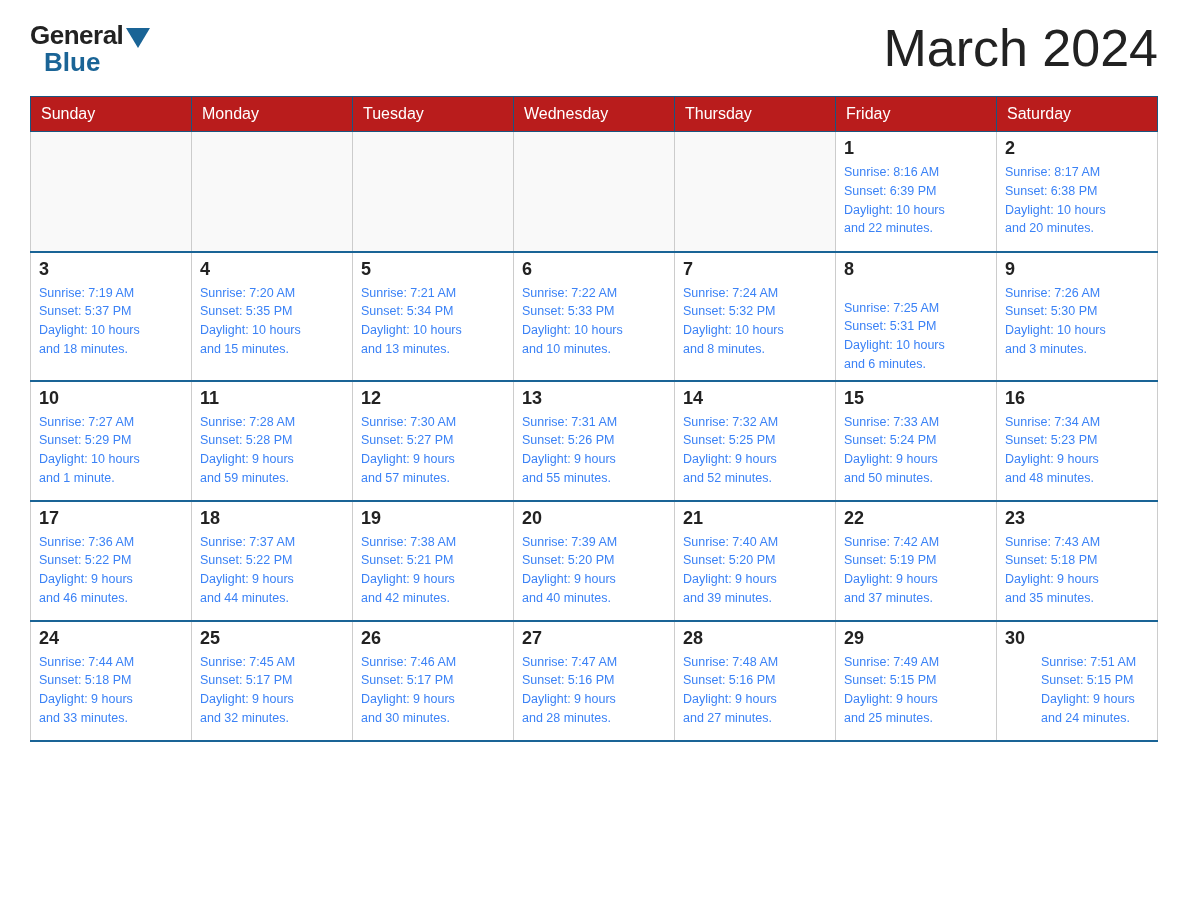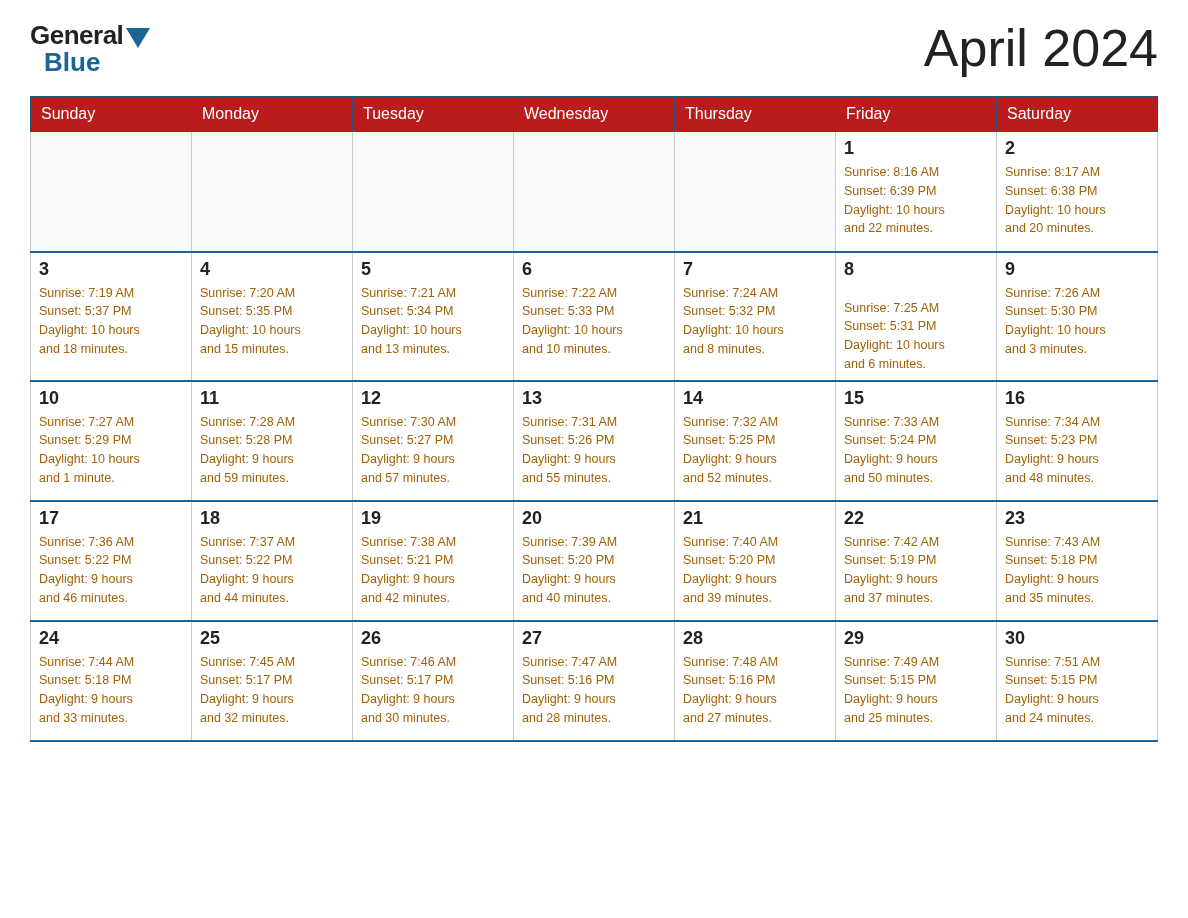--- a/index.html
+++ b/index.html
@@ -89,40 +89,40 @@
     }
     .day-number {
       font-size: 18px;
       font-weight: bold;
       color: #222;
       display: block;
       margin-bottom: 4px;
     }
     .day-info {
       font-size: 12.5px;
-      color: #a16207;
+      color: #3b82f6;
       line-height: 1.5;
     }
     .empty-cell {
       background: #f9f9f9;
     }
   </style>
 </head>
 <body>
 
 <div class="header">
   <div class="logo">
     <div class="logo-top">
       <span class="logo-general">General</span>
       <div class="logo-arrow"></div>
     </div>
     <span class="logo-blue">Blue</span>
   </div>
   <div class="title-section">
-    <div class="month-title">April 2024</div>
+    <div class="month-title">March 2024</div>
   </div>
 </div>
 
 <table>
   <thead>
     <tr>
 
     <th>Sunday</th>
         <th>Monday</th>
         <th>Tuesday</th>
@@ -346,20 +346,20 @@
         </td>
         <td>
           <span class="day-number">29</span>
           <div class="day-info" style="white-space: pre-line;">Sunrise: 7:49 AM
 Sunset: 5:15 PM
 Daylight: 9 hours
 and 25 minutes.</div>
         </td>
         <td>
           <span class="day-number">30</span>
-          <div class="day-info" style="white-space: pre-line;">Sunrise: 7:51 AM
+          <div class="day-info" style="white-space: pre-line; margin-left: 36px;">Sunrise: 7:51 AM
 Sunset: 5:15 PM
 Daylight: 9 hours
 and 24 minutes.</div>
         </td>
       </tr>
     </tbody>
 </table>
 
 </body></html>

